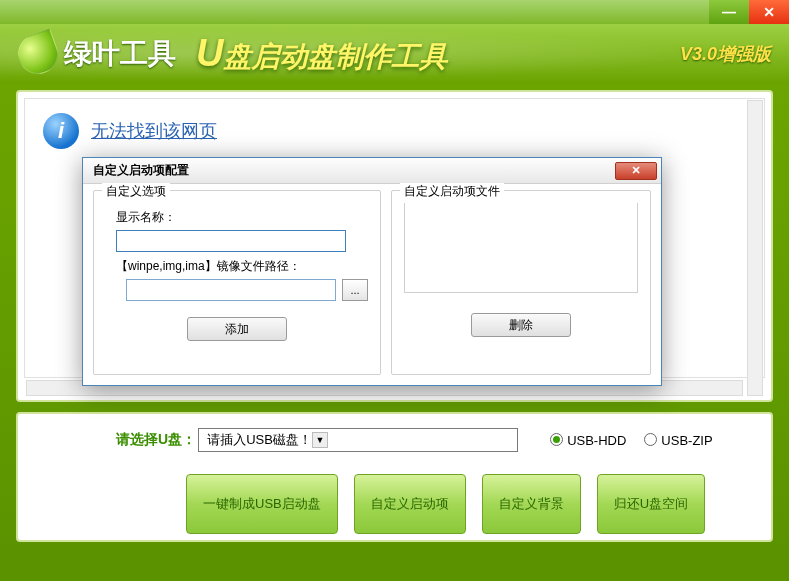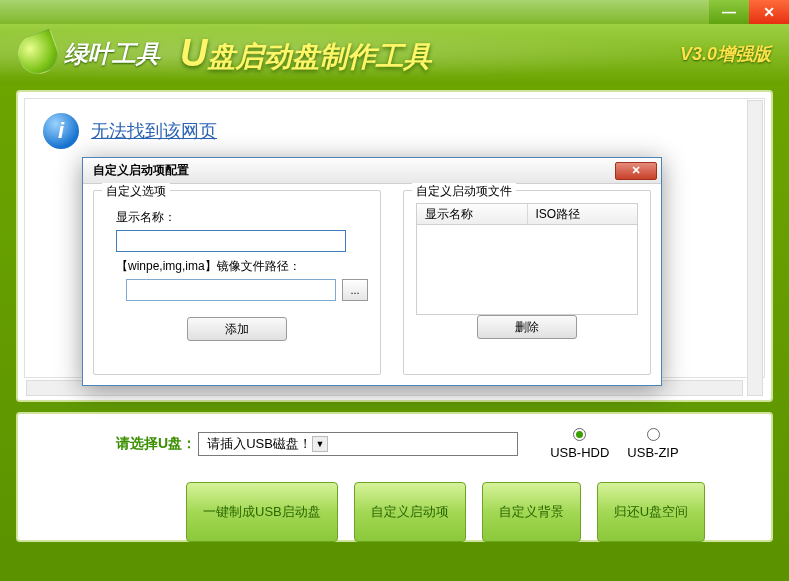--- a/index.html
+++ b/index.html
@@ -28,21 +28,21 @@
   background: radial-gradient(ellipse at 30% 50%, rgba(255,255,255,0.22), rgba(255,255,255,0) 60%),
               linear-gradient(to bottom, #9ed043 0%, #6aa300 100%);
 }
 .logo-area { display: flex; align-items: center; gap: 6px; }
 .leaf-icon {
   width: 40px; height: 40px; border-radius: 50% 0 50% 50%;
   background: radial-gradient(circle at 35% 30%, #e9ff8f, #7fc41a 60%, #3f8a00);
   transform: rotate(-20deg);
   border: 1px solid #fff3;
 }
-.brand-text { color: #fff; font-weight: bold; font-size: 24px; text-shadow: 0 1px 2px #2a5d00; font-style: italic; }
+.brand-text { color: #fff; font-weight: bold; font-size: 28px; text-shadow: 0 1px 2px #2a5d00; }
 .app-title { color: #fff568; font-weight: bold; font-size: 28px; font-style: italic; text-shadow: 0 2px 4px #3a6d00; margin-left: 14px; }
 .app-title .u { color: #fff568; font-size: 38px; }
 .version { color: #ffe24a; font-weight: bold; font-style: italic; font-size: 18px; text-shadow: 0 1px 2px #2a5d00; }
 
 .main-panel {
   margin: 6px 16px 0 16px;
   height: 312px;
   background: #fff;
   border: 2px solid #cfe39a;
   border-radius: 4px;
@@ -84,21 +84,21 @@
 .row { display: flex; align-items: center; gap: 2px; }
 .label-green { color: #3a8e00; font-weight: bold; font-size: 14px; }
 .usb-select {
   flex: 0 0 320px; height: 24px;
   border: 1px solid #7a7a7a; background: #fff;
   display: flex; align-items: center; justify-content: flex-start;
   padding: 0 4px 0 8px; font-size: 13px;
 }
 .dd-arrow { width: 16px; height: 16px; background: #eee; border: 1px solid #bbb; display:flex;align-items:center;justify-content:center; font-size:9px;}
 .radio-grp { display: flex; gap: 18px; margin-left: 30px; font-size: 13px; }
-.radio-itm { display: flex; align-items: center; gap: 4px; flex-direction: column; }
+.radio-itm { display: flex; align-items: flex-start; gap: 4px; }
 .radio-dot { width: 13px; height: 13px; border-radius: 50%; border: 1px solid #666; display:flex;align-items:center;justify-content:center;background:#fff; }
 .radio-dot.sel::after { content:''; width:7px; height:7px; border-radius:50%; background:#39a000; }
 
 .btn-row { display: flex; gap: 16px; margin-top: 22px; margin-left: 150px; }
 .green-btn {
   padding: 20px 16px; font-size: 13px; color: #2a6800;
   background: linear-gradient(to bottom, #d6f29a, #a3d854 50%, #8bc83a);
   border: 1px solid #6fa423; border-radius: 4px;
 }
 
@@ -116,21 +116,21 @@
   border-bottom: 1px solid #cfcfcf;
   display: flex; align-items: center; justify-content: space-between;
   padding: 0 4px 0 10px; font-size: 12px; font-weight: bold;
 }
 .dlg-close {
   width: 42px; height: 18px;
   background: linear-gradient(to bottom, #e58b7a, #c8402a);
   border: 1px solid #a0301f; border-radius: 2px;
   color: #fff; font-size: 11px; display:flex;align-items:center;justify-content:center;
 }
-.dlg-body { display: flex; padding: 6px 10px 10px 10px; gap: 22px; height: calc(100% - 26px); }
+.dlg-body { display: flex; padding: 6px 10px 10px 10px; gap: 10px; height: calc(100% - 26px); }
 .fieldset {
   border: 1px solid #d0d0d0; border-radius: 2px; position: relative; padding: 12px 12px 8px 12px;
 }
 .fieldset-l { flex: 0 0 285px; }
 .fieldset-r { flex: 1; }
 .legend {
   position: absolute; top: -8px; left: 8px; background: #fff; padding: 0 4px; font-size: 12px;
 }
 .fld-label { font-size: 12px; margin: 6px 0 4px 10px; }
 .fld-input {
@@ -225,25 +225,21 @@
         <div class="fld-row">
           <input class="fld-input" style="width: 210px;">
           <div class="browse-btn">...</div>
         </div>
         <div style="display:flex;justify-content:center;margin-top:16px">
           <div class="dlg-btn">添加</div>
         </div>
       </div>
       <div class="fieldset fieldset-r">
         <span class="legend">自定义启动项文件</span>
-        <div class="tbl-head">
-          <div class="th">显示名称</div>
-          <div class="th">ISO路径</div>
-        </div>
         <div class="tbl-body"></div>
-        <div style="display:flex;justify-content:center;margin-top:0">
+        <div style="display:flex;justify-content:center;margin-top:20px">
           <div class="dlg-btn">删除</div>
         </div>
       </div>
     </div>
   </div>
 
 </div>
 
 </body></html>

